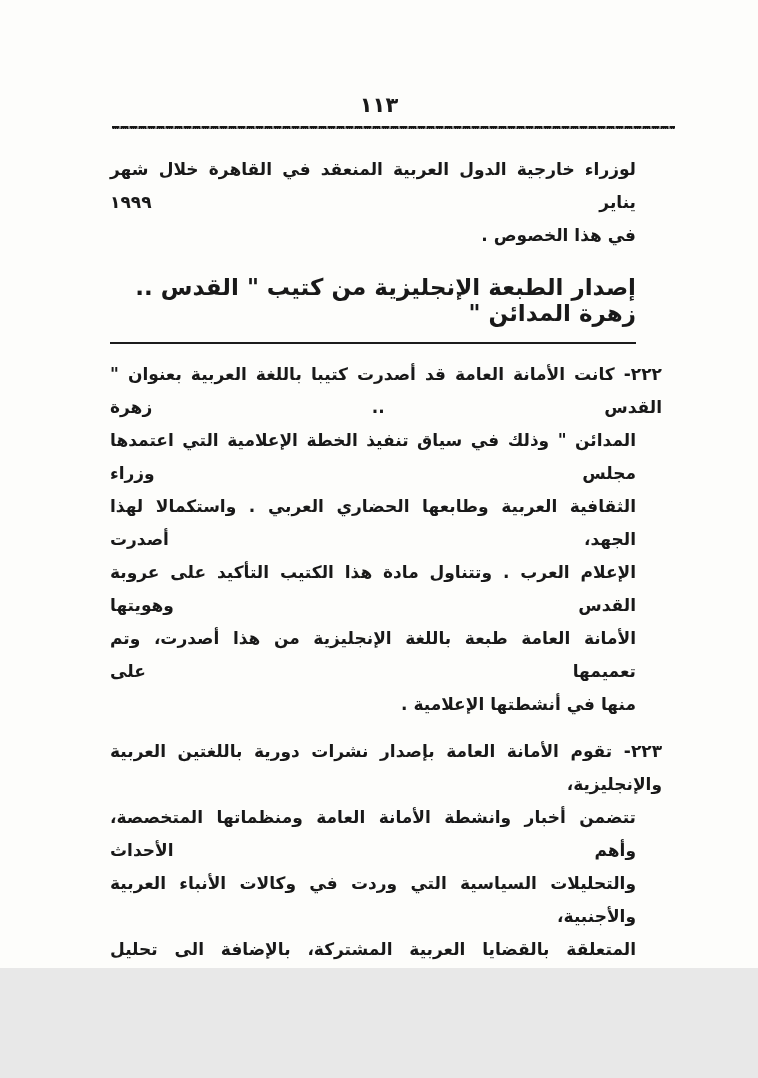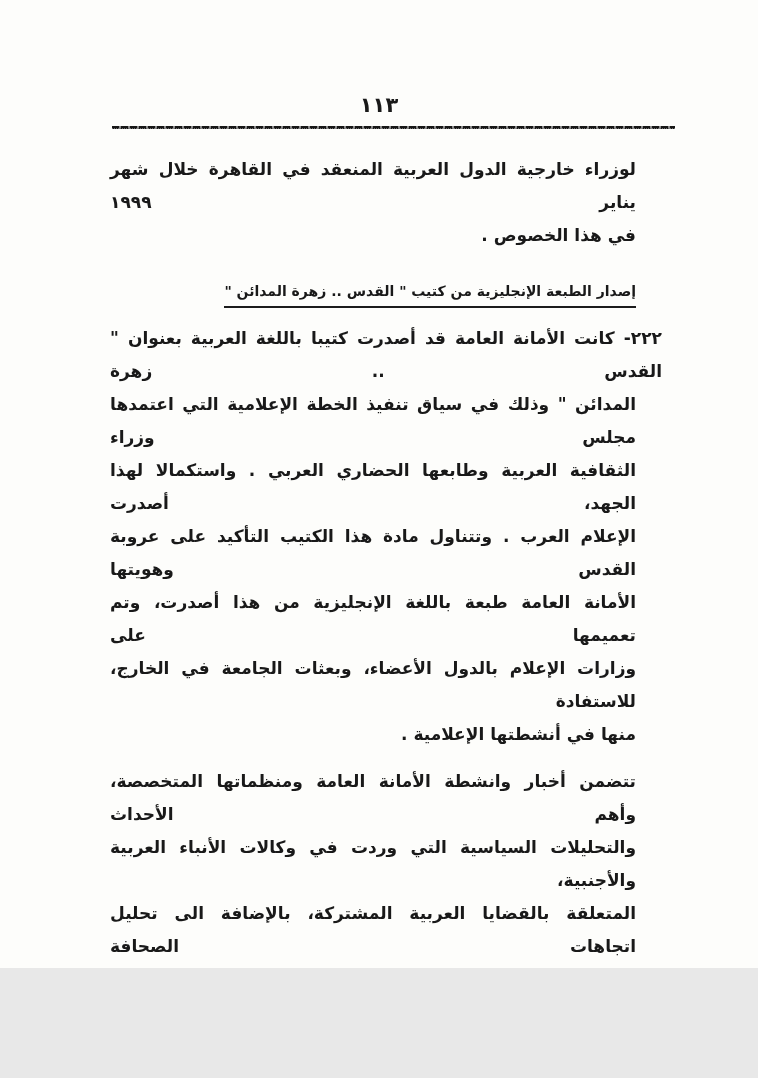--- a/index.html
+++ b/index.html
@@ -38,23 +38,23 @@
   .line{white-space:normal;}
   .line.just{text-align:justify;text-align-last:justify;}
   .line.start{text-align:left;text-align-last:right;}
   .line.first{margin-right:-26px;}
   .pnum{white-space:nowrap;}
   .heading-row{text-align:right;}
   .heading-row.h1{margin-top:22px;}
   .heading-row.h2{margin-top:20px;}
   .heading{
     display:inline-block;
-    font-size:14px;
+    font-size:23px;
     line-height:26px;
-    padding-bottom:2px;
+    padding-bottom:16px;
     border-bottom:2px solid #1c1c1c;
   }
   .p-body{margin-top:14px;}
 </style>
 </head>
 <body>
 
 <div class="page">
 
   <div class="page-number">١١٣</div>
@@ -71,26 +71,26 @@
     <div class="heading-row h1">
       <span class="heading">إصدار الطبعة الإنجليزية من كتيب " القدس .. زهرة المدائن "</span>
     </div>
 
     <div class="para p-body">
       <div class="line just first"><span class="pnum">٢٢٢-</span> <span>كانت الأمانة العامة قد أصدرت كتيبا باللغة العربية بعنوان " القدس .. زهرة</span></div>
       <div class="line just">المدائن " وذلك في سياق تنفيذ الخطة الإعلامية التي اعتمدها مجلس وزراء</div>
       <div class="line just">الثقافية العربية وطابعها الحضاري العربي . واستكمالا لهذا الجهد،  أصدرت</div>
       <div class="line just">الإعلام العرب . وتتناول مادة هذا الكتيب التأكيد على عروبة القدس وهويتها</div>
       <div class="line just">الأمانة العامة  طبعة باللغة الإنجليزية من هذا أصدرت، وتم تعميمها على</div>
-      <div class="line just">وزارات الإعلام بالدول الأعضاء، وبعثات الجامعة في الخارج، للاستفادة</div>
       <div class="line start">منها في أنشطتها الإعلامية .</div>
     </div>
 
 
     <div class="para p-body">
+      <div class="line just first"><span class="pnum">٢٢٣-</span> <span>تقوم الأمانة العامة  بإصدار نشرات دورية باللغتين العربية والإنجليزية،</span></div>
       <div class="line just">تتضمن أخبار وانشطة الأمانة العامة ومنظماتها المتخصصة، وأهم الأحداث</div>
       <div class="line just">والتحليلات السياسية التي وردت في وكالات الأنباء العربية والأجنبية،</div>
       <div class="line just">المتعلقة بالقضايا العربية المشتركة، بالإضافة الى تحليل اتجاهات الصحافة</div>
 
     </div>
 
   </div>
 
 </div>
 

